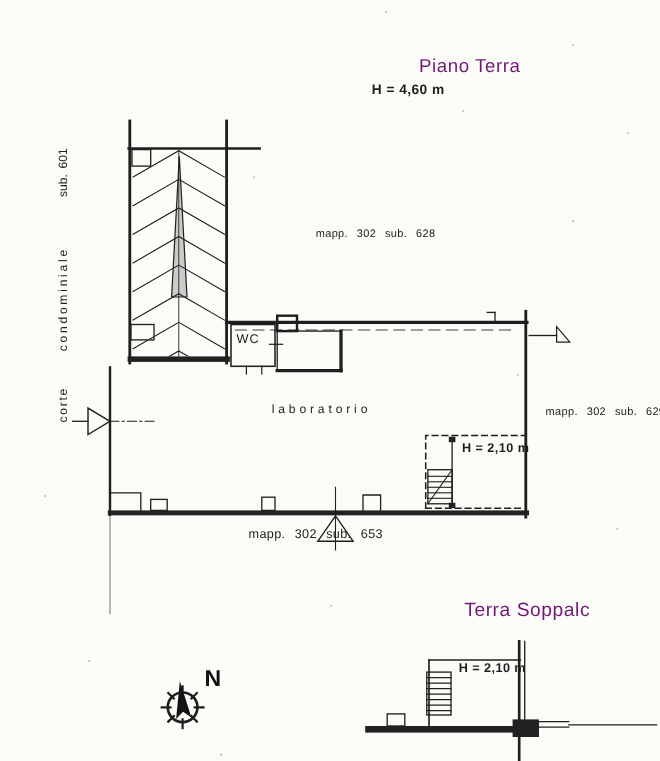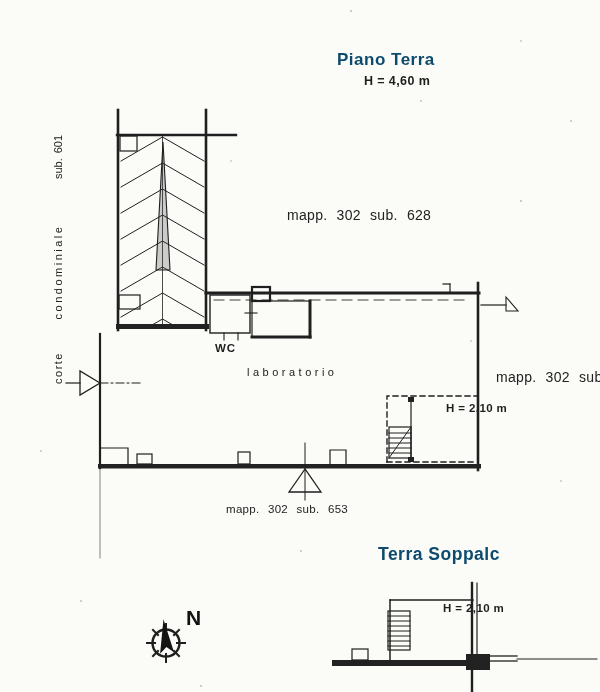--- a/index.html
+++ b/index.html
@@ -3,25 +3,25 @@
 <meta charset="utf-8">
 <style>
   html,body{margin:0;padding:0;}
   body{
     width:600px;height:692px;position:relative;overflow:hidden;
     background:#fbfbf8;
     font-family:"Liberation Sans", sans-serif;
     color:#1e1e1e;
   }
   .abs{position:absolute;white-space:nowrap;}
-  .title{font-size:17px;font-weight:700;letter-spacing:.5px;color:#0c4a6e;}
-  .hnote{font-size:12.5px;font-weight:600;letter-spacing:.4px;margin-left:26px;}
-  .mapp{font-size:14px;word-spacing:5px;letter-spacing:.3px;color:#222;}
+  .title{font-size:17px;font-weight:400;letter-spacing:.5px;color:#701a75;margin-left:44px;}
+  .hnote{font-size:12.5px;font-weight:600;letter-spacing:.4px;}
+  .mapp{font-size:10px;word-spacing:5px;letter-spacing:.3px;color:#222;}
   .roomlbl{font-size:11px;letter-spacing:3.5px;color:#222;}
-  .wclbl{font-size:11.5px;font-weight:700;letter-spacing:1px;margin-top:39px;}
+  .wclbl{font-size:11.5px;font-weight:400;letter-spacing:1px;}
   .vtext{position:absolute;transform:translate(-50%,-50%) rotate(-90deg);
          white-space:nowrap;font-size:11px;color:#222;}
   .north{font-size:21px;font-weight:700;color:#111;}
   svg{position:absolute;left:0;top:0;}
   .noise{position:absolute;left:350px;top:10px;width:2px;height:2px;background:#bdbdbd;border-radius:50%;
     box-shadow: 70px 90px 0 #c4c4c4, 170px 190px 0 #bbb, -270px 590px 0 #c0c0c0,
       210px 470px 0 #c6c6c6, -50px 540px 0 #c2c2c2, -150px 675px 0 #bfbfbf,
       170px 30px 0 #c8c8c8, 220px 110px 0 #c2c2c2, -310px 440px 0 #c5c5c5,
       120px 330px 0 #cacaca, -120px 150px 0 #cccccc;}
 </style>
@@ -160,21 +160,21 @@
       <polygon points="166,619 159,653 166,647 173,653" fill="#141414" stroke="none" transform="rotate(-6 166 643)"></polygon>
     </g>
   </g>
 </svg>
 
 <div class="abs title" style="left:337px;top:50px">Piano Terra</div>
 <div class="abs hnote" style="left:338px;top:74px">H = 4,60 m</div>
 
 <div class="abs mapp" style="left:287px;top:207px">mapp. 302 sub. 628</div>
 <div class="abs mapp" style="left:496px;top:369px">mapp. 302 sub. 629</div>
-<div class="abs mapp" style="left:226px;top:503px;font-size:11.5px">mapp. 302 sub. 653</div>
+<div class="abs mapp" style="left:226px;top:480px;font-size:11.5px">mapp. 302 sub. 653</div>
 
 <div class="abs wclbl" style="left:215px;top:303px">WC</div>
 <div class="abs roomlbl" style="left:247px;top:366px">laboratorio</div>
 <div class="abs hnote" style="left:420px;top:402px;font-size:11.5px">H = 2,10 m</div>
 
 <div class="vtext" style="left:58px;top:157px;word-spacing:2px">sub. 601</div>
 <div class="vtext" style="left:58px;top:272px;letter-spacing:2.5px">condominiale</div>
 <div class="vtext" style="left:58px;top:368px;letter-spacing:1.5px">corte</div>
 
 <div class="abs title" style="left:378px;top:544px;font-size:17.5px">Terra Soppalc</div>

